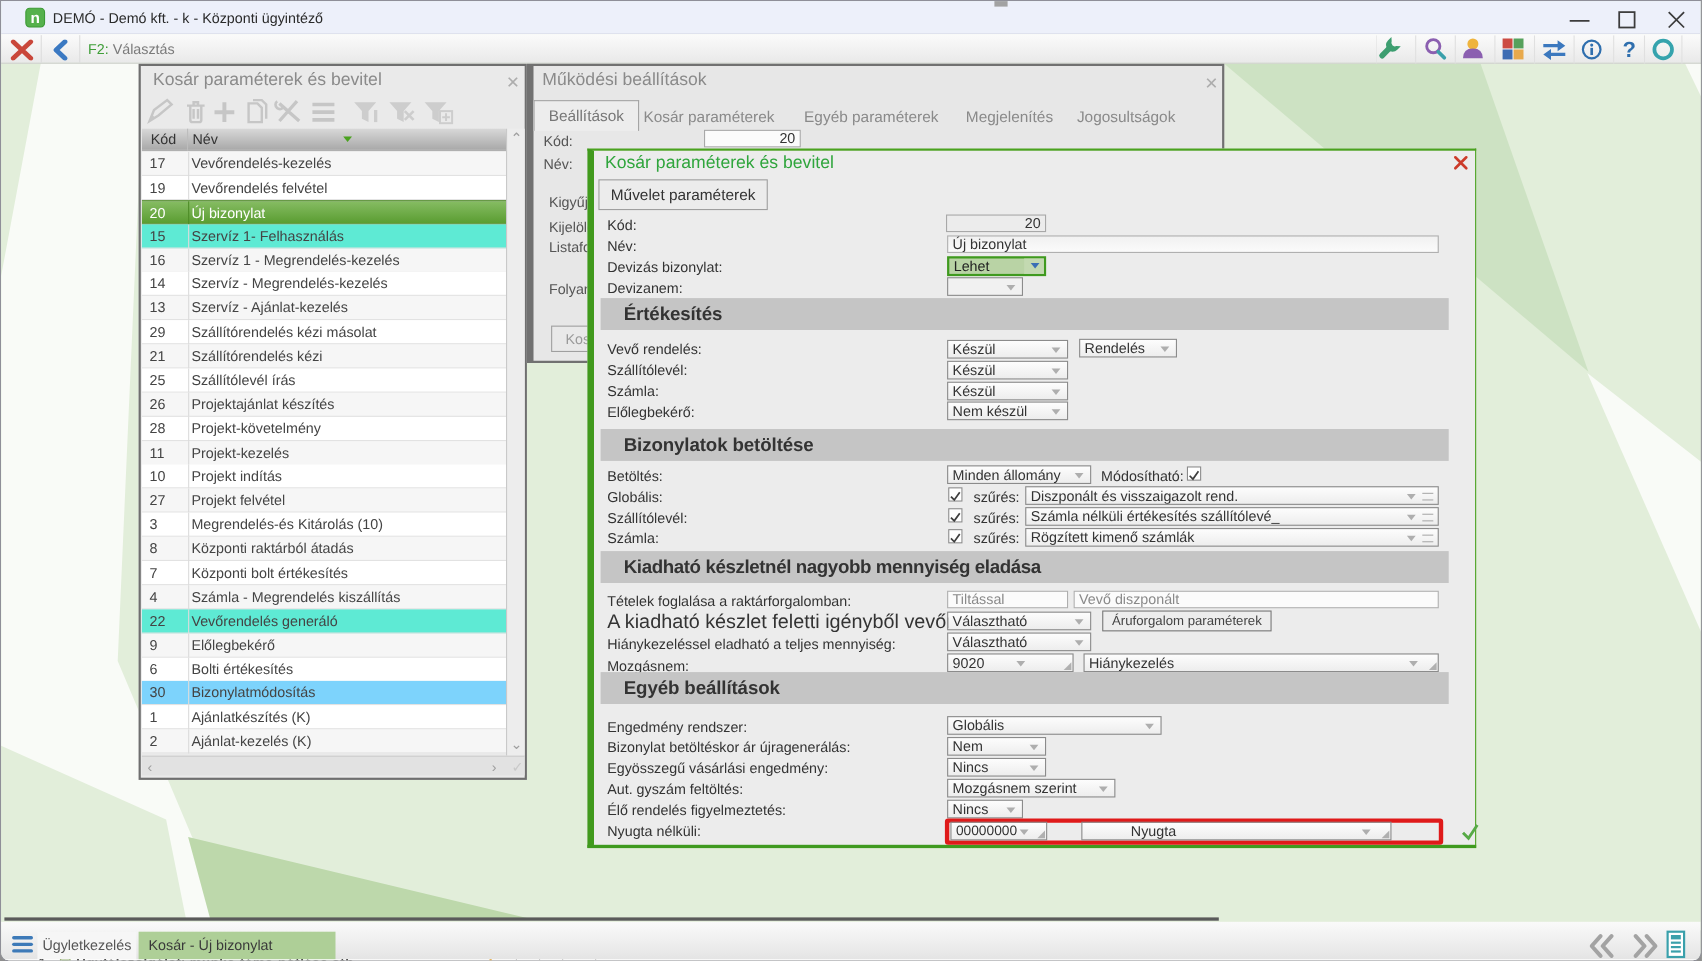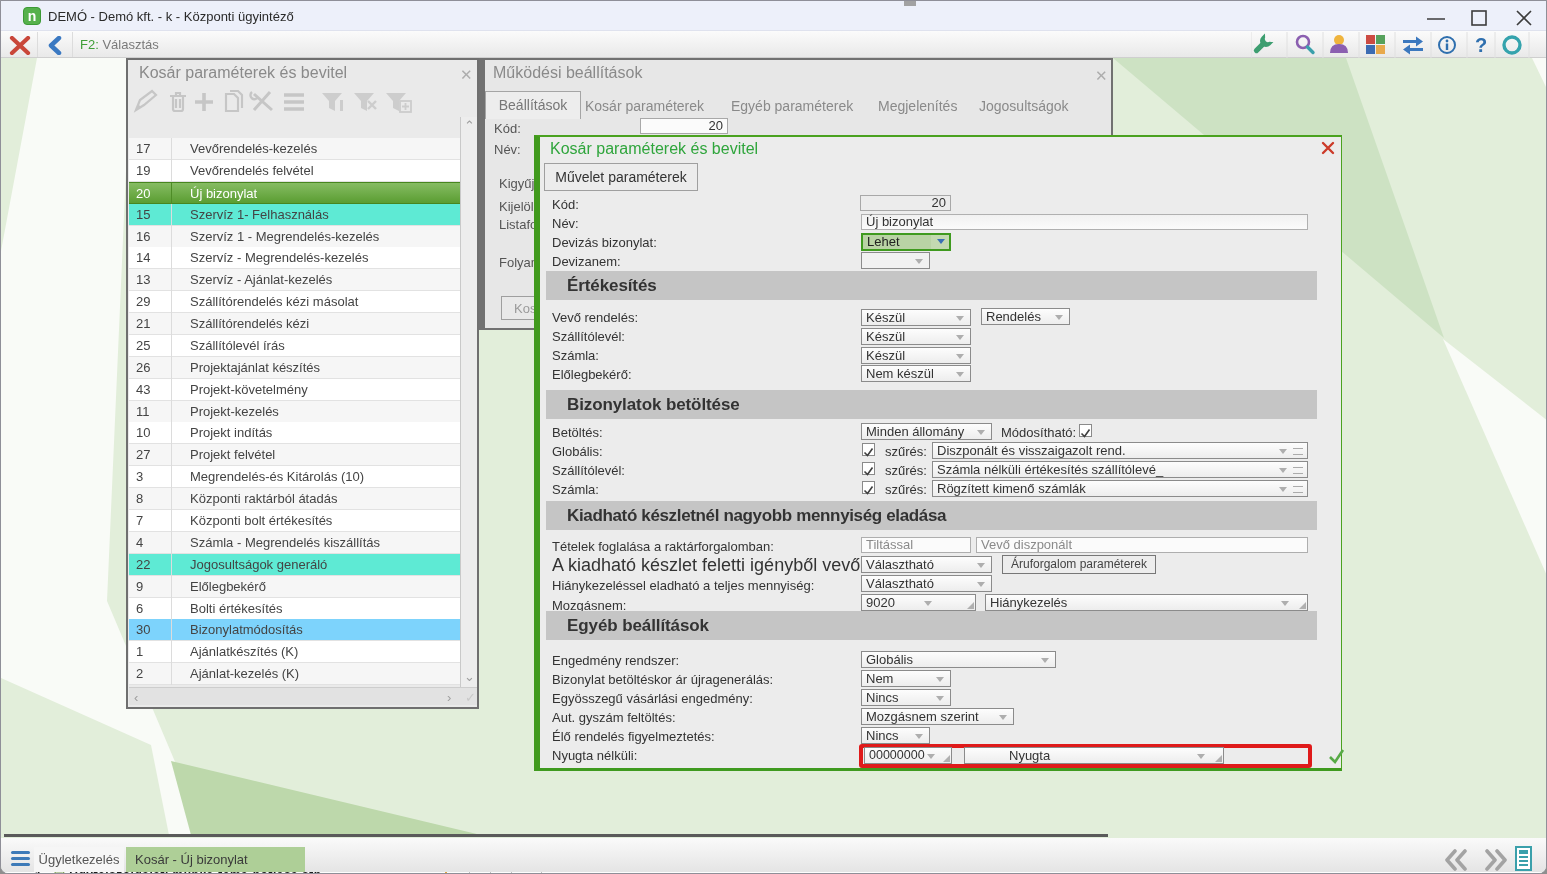--- a/index.html
+++ b/index.html
@@ -15,21 +15,21 @@
 #f2 span{color:#7a7a7a;}
 #desktop{left:0;top:57px;width:1547px;height:788px;}
 
 #panel{left:125px;top:57px;width:353px;height:651px;background:#eaeaea;border:2px solid #6f6f6f;}
 .wtitle{font-size:16px;color:#8a8a8a;}
 .wx{font-size:15px;color:#adadad;}
 
 #ghead{left:1px;top:57px;width:331px;height:20px;background:linear-gradient(#d8d8d8,#a9a9a9);border-bottom:1px solid #989898;color:#333;font-size:13px;}
 .grow{left:1px;width:331px;height:22px;font-size:13px;color:#444;border-bottom:1px solid #e2e2e2;}
 .grow i{font-style:normal;position:absolute;left:7px;top:3px;}
-.grow b{font-weight:normal;position:absolute;left:45px;top:3px;margin-left:16px;}
+.grow b{font-weight:normal;position:absolute;left:45px;top:3px;}
 .gdiv{position:absolute;left:42px;top:0;width:1px;height:22px;background:#dcdcdc;}
 #vscroll{left:332px;top:57px;width:17px;height:570px;background:#ededed;border-left:1px solid #c9c9c9;}
 #hscroll{left:1px;top:627px;width:348px;height:18px;background:#e2e2e2;border-top:1px solid #cdcdcd;}
 .chev{color:#9f9f9f;font-size:13px;}
 
 #midwin{left:478px;top:57px;width:634px;height:272px;background:#e7e7e7;border:2px solid #717171;border-left:6px solid #717171;}
 .mtab{font-size:14px;color:#8a8a8a;}
 
 #dlg{left:533px;top:134px;width:808px;height:636px;background:#ececec;border-left:6px solid #419a1d;border-top:2px solid #4aa21f;border-right:1px solid #4aa21f;border-bottom:3px solid #3f9a1f;}
 #dlgtitle{left:10px;top:3px;font-size:16px;color:#2fa53c;}
@@ -147,20 +147,26 @@
 
   <path d="M222 5 h20 l-7 8 v10 l-6 -3 v-7 Z"></path>
             <path d="M236 13 l8 8 M244 13 l-8 8" stroke="#cdcdcd" stroke-width="2.4"></path>
 
   <path d="M254 5 h20 l-7 8 v10 l-6 -3 v-7 Z"></path>
             <rect x="268" y="13" width="11" height="11" fill="none" stroke="#cdcdcd" stroke-width="1.8"></rect>
             <path d="M273.5 15 v7 M270 18.5 h7" stroke="#cdcdcd" stroke-width="1.8" fill="none"></path>
  </g>
 </svg>
       </div>
+  <div class="ab" id="ghead">
+   <span class="ab" style="left:8px;top:2px">Kód</span>
+   <span class="ab" style="left:46px;top:2px">Név</span>
+   <span class="ab" style="left:41px;top:0;width:1px;height:20px;background:#bdbdbd"></span>
+   <span class="ab" style="left:183px;top:7px;width:0;height:0;border-left:4px solid transparent;border-right:4px solid transparent;border-top:5px solid #4aa21f"></span>
+  </div>
   <div id="grows" class="ab">
 <div class="ab grow" style="top:78.0px;background:#f6f6f6">
           <span class="gdiv"></span>
           <i>17</i>
           <b>Vevőrendelés-kezelés</b>
         </div>
 <div class="ab grow" style="top:99.9px;background:#ffffff">
           <span class="gdiv"></span>
           <i>19</i>
           <b>Vevőrendelés felvétel</b>
@@ -205,21 +211,21 @@
           <i>25</i>
           <b>Szállítólevél írás</b>
         </div>
 <div class="ab grow" style="top:296.8px;background:#f6f6f6">
           <span class="gdiv"></span>
           <i>26</i>
           <b>Projektajánlat készítés</b>
         </div>
 <div class="ab grow" style="top:318.7px;background:#ffffff">
           <span class="gdiv"></span>
-          <i>43</i>
+          <i>28</i>
           <b>Projekt-követelmény</b>
         </div>
 <div class="ab grow" style="top:340.6px;background:#f6f6f6">
           <span class="gdiv"></span>
           <i>11</i>
           <b>Projekt-kezelés</b>
         </div>
 <div class="ab grow" style="top:362.4px;background:#ffffff">
           <span class="gdiv"></span>
           <i>10</i>
@@ -246,21 +252,21 @@
           <b>Központi bolt értékesítés</b>
         </div>
 <div class="ab grow" style="top:471.8px;background:#f6f6f6">
           <span class="gdiv"></span>
           <i>4</i>
           <b>Számla - Megrendelés kiszállítás</b>
         </div>
 <div class="ab grow" style="top:493.7px;background:#5eead4">
           <span class="gdiv"></span>
           <i>22</i>
-          <b>Jogosultságok generáló</b>
+          <b>Vevőrendelés generáló</b>
         </div>
 <div class="ab grow" style="top:515.6px;background:#f6f6f6">
           <span class="gdiv"></span>
           <i>9</i>
           <b>Előlegbekérő</b>
         </div>
 <div class="ab grow" style="top:537.5px;background:#ffffff">
           <span class="gdiv"></span>
           <i>6</i>
           <b>Bolti értékesítés</b>
@@ -381,21 +387,21 @@
 <div class="ab dd" style="left:321px;top:533px;width:90px;">Nem<span class="t"></span></div>
 <div class="ab lbl" style="left:12px;top:553px">Egyösszegű vásárlási engedmény:</div>
 <div class="ab dd" style="left:321px;top:552px;width:90px;">Nincs<span class="t"></span></div>
 <div class="ab lbl" style="left:12px;top:572px">Aut. gyszám feltöltés:</div>
 <div class="ab dd" style="left:321px;top:571px;width:153px;">Mozgásnem szerint<span class="t"></span></div>
 <div class="ab lbl" style="left:12px;top:591px">Élő rendelés figyelmeztetés:</div>
 <div class="ab dd" style="left:321px;top:590px;width:69px;">Nincs<span class="t"></span></div>
 <div class="ab lbl" style="left:12px;top:610px">Nyugta nélküli:</div>
 <div class="ab" style="left:319px;top:607px;width:453px;height:24px;border:4px solid #df1a1a;border-radius:3px"></div>
 <div class="ab dd" style="left:324px;top:610px;width:88px;font-size:12.5px">00000000<span class="t" style="right:auto;left:62px"></span><span class="c"></span></div>
-<div class="ab dd hasc" style="left:424px;top:610px;width:260px;padding-left:44px;">Nyugta<span class="t"></span><span class="c"></span></div>
+<div class="ab dd hasc" style="left:443px;top:610px;width:282px;padding-left:44px;">Nyugta<span class="t"></span><span class="c"></span></div>
 <svg class="ab" style="left:787px;top:611px" width="18" height="17" viewBox="0 0 18 17">
           <path d="M3 9 L8 14 L16 2" stroke="#57aa46" stroke-width="2.6" fill="none"></path>
         </svg>
 </div>
  </div>
 
  <div class="ab" style="left:3px;top:833px;width:1104px;height:3px;background:#5a5a5a"></div>
  <div class="ab" style="left:0;top:837px;width:1545px;height:36px;background:linear-gradient(#fafafa,#e3e3e3)"></div>
  <div class="ab" style="left:10px;top:850px;width:19px;height:16px">
   <div style="height:3px;background:#3d7ab8;border-radius:2px;margin-bottom:3px"></div>

